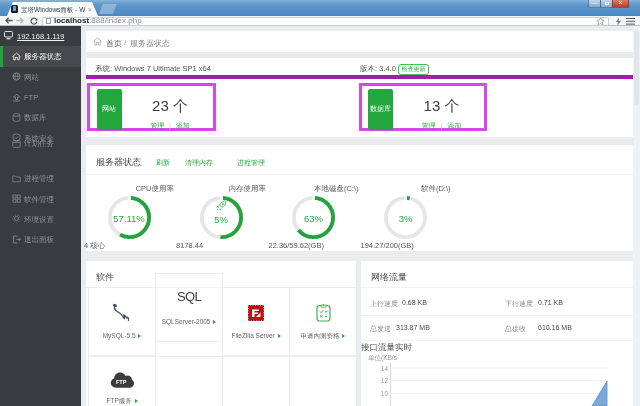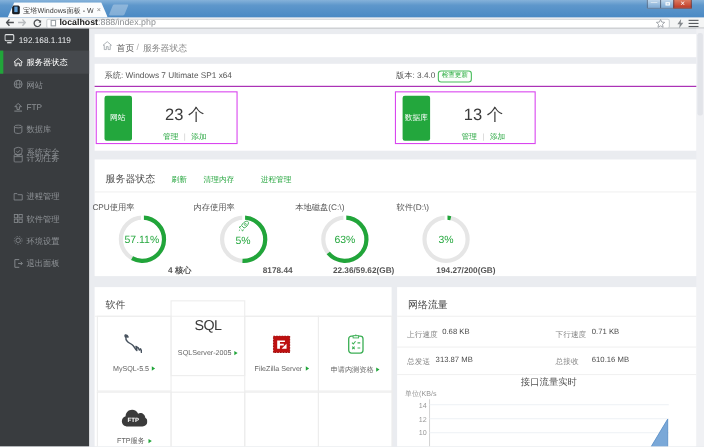--- a/index.html
+++ b/index.html
@@ -23,63 +23,63 @@
 #omnibox { left:42px; top:17px; width:567px; height:8.5px; background:#fff; border:1px solid #cdd0d3; border-radius:2px; }
 #urltext { left:54px; top:17.2px; font-size:8px; line-height:8px; color:#222; }
 #urltext span { color:#8a8d90; }
 #docico { left:46px; top:18px; width:4.5px; height:6px; border:0.5px solid #9aa0a5; background:#fff; }
 #menu3 { left:626px; top:17.5px; width:8.5px; height:1.4px; background:#55585c; box-shadow:0 2.8px 0 #55585c, 0 5.6px 0 #55585c; }
 
 
 #sidebar { left:0; top:26px; width:81px; height:380px; background:#393c3f; }
 #iprow { left:0; top:26px; width:81px; height:20px; }
 #iprow svg { position:absolute; left:4px; top:5px; }
-#iptext { position:absolute; left:17px; top:6px; font-size:7.5px; color:#eef0f2; }
+#iptext { position:absolute; left:17px; top:6px; font-size:7.5px; color:#eef0f2;text-decoration:underline; }
 .mitem { position:absolute; left:0; width:81px; height:20.3px; color:#8f9397; font-size:7.5px; }
 .mitem .txt { position:absolute; left:24px; top:6.2px; white-space:nowrap; }
 .mitem svg { position:absolute; left:12px; top:5.8px; }
 .mitem.act { background:#46494d; color:#fff; }
 .mitem.act:before { content:""; position:absolute; left:0; top:0; width:3px; height:20.3px; background:#21a53a; }
 
 
 .card { background:#fff; }
 #crumb { left:86px; top:31px; width:547px; height:21px; }
 #crumb .t { position:absolute; top:6.5px; font-size:8px; color:#666; }
 #cardA { left:86px; top:58px; width:547px; height:79px; }
-#inforow { position:absolute; left:0; top:0; width:547px; height:21px; border-bottom:1px solid #a21caf; font-size:7.5px; color:#565656; }
+#inforow { position:absolute; left:0; top:0; width:547px; height:21px; border-bottom:4px solid #a21caf; font-size:7.5px; color:#565656; }
 #inforow .t { position:absolute; top:6px; }
 #chkupd { position:absolute; left:312px; top:6px; border:1px solid #49bd5c; color:#2dad42; background:#fbfffb; font-size:6px; border-radius:3px; padding:1px 2.5px; line-height:6.5px; }
-.statbox { position:absolute; top:24.5px; width:128.5px; height:48px; border:1px solid #d946ef; }
+.statbox { position:absolute; top:24.5px; width:128.5px; height:48px; border:3px solid #d946ef; }
 .gblock { position:absolute; left:6.5px; top:3px; width:25px; height:41px; background:#23a73d; border-radius:2px; color:#fff; font-size:7px; display:flex; align-items:center; justify-content:center; text-align:center; }
 .statnum { position:absolute; left:32px; top:11px; width:96px; text-align:center; font-size:15px; color:#3b3b3b; }
 .statlinks { position:absolute; left:32px; top:35.5px; width:96px; text-align:center; font-size:7px; color:#2ba843; white-space:nowrap; }
 .statlinks i { font-style:normal; color:#ccc; margin:0 3px; }
 
 #cardB { left:86px; top:145px; width:547px; height:106px; }
 #cardB .hd { position:absolute; left:10px; top:11px; font-size:9px; color:#484848; }
 #cardB .lnk { position:absolute; top:13px; font-size:7px; color:#2ba843; }
 #cardB .hr { position:absolute; left:0; top:28.5px; width:547px; border-top:1px solid #f1f1f1; }
-.donlab { position:absolute; top:39px; width:90px; text-align:left; font-size:7.5px; color:#565656; white-space:nowrap; }
-.donval { position:absolute; top:96px; width:90px; text-align:right; font-size:7.5px; color:#565656;font-weight:bold; }
+.donlab { position:absolute; top:39px; width:90px; text-align:right; font-size:7.5px; color:#565656; white-space:nowrap; }
+.donval { position:absolute; top:96px; width:90px; text-align:left; font-size:7.5px; color:#565656; }
 .donut { position:absolute; top:49.5px; width:45px; height:45px; }
 .donpct { position:absolute; top:67.5px; width:45px; text-align:center; font-size:9.5px; color:#26a83f; }
 
 #cardC { left:86px; top:261px; width:270px; height:145px; }
 .cth { position:absolute; left:10px; top:10px; font-size:9px; color:#484848; }
 .chr { position:absolute; left:0; top:26px; width:100%; border-top:1px solid #f1f1f1; }
 .cell { position:absolute; border:1px solid #ededed; width:68px; height:69px; }
 .cell .lab { position:absolute; left:0; top:44px; width:66px; text-align:center; font-size:6.5px; color:#666; white-space:nowrap; }
 .cell .lab b { display:inline-block; width:0; height:0; border-left:3.5px solid #21a53a; border-top:2.8px solid transparent; border-bottom:2.8px solid transparent; margin-left:1px; }
 .icwrap { position:absolute; left:0; top:15px; width:66px; text-align:center; }
 
 #cardD { left:361px; top:261px; width:272px; height:145px; }
 #cardD .row { position:absolute; left:0; width:272px; font-size:7px; }
 #cardD .row .l { color:#888; }
 #cardD .row .v { color:#4a4a4a; }
-#nt-title { position:absolute; left:0; top:81px; width:276px; text-align:center; font-size:8.5px; color:#555; }
+#nt-title { position:absolute; left:0; top:81px; width:276px; text-align:left; font-size:8.5px; color:#555; }
 #nt-unit { position:absolute; left:7px; top:93px; font-size:6.5px; color:#999; }
 </style>
 </head>
 <body>
 
 <div class="abs" id="tabbar"></div>
 <div class="abs" id="tab">
   <div class="abs" id="favicon"></div>
   <div class="abs" id="tabtitle">宝塔Windows面板 - Wi</div>
   <div class="abs" id="tabx">×</div>

